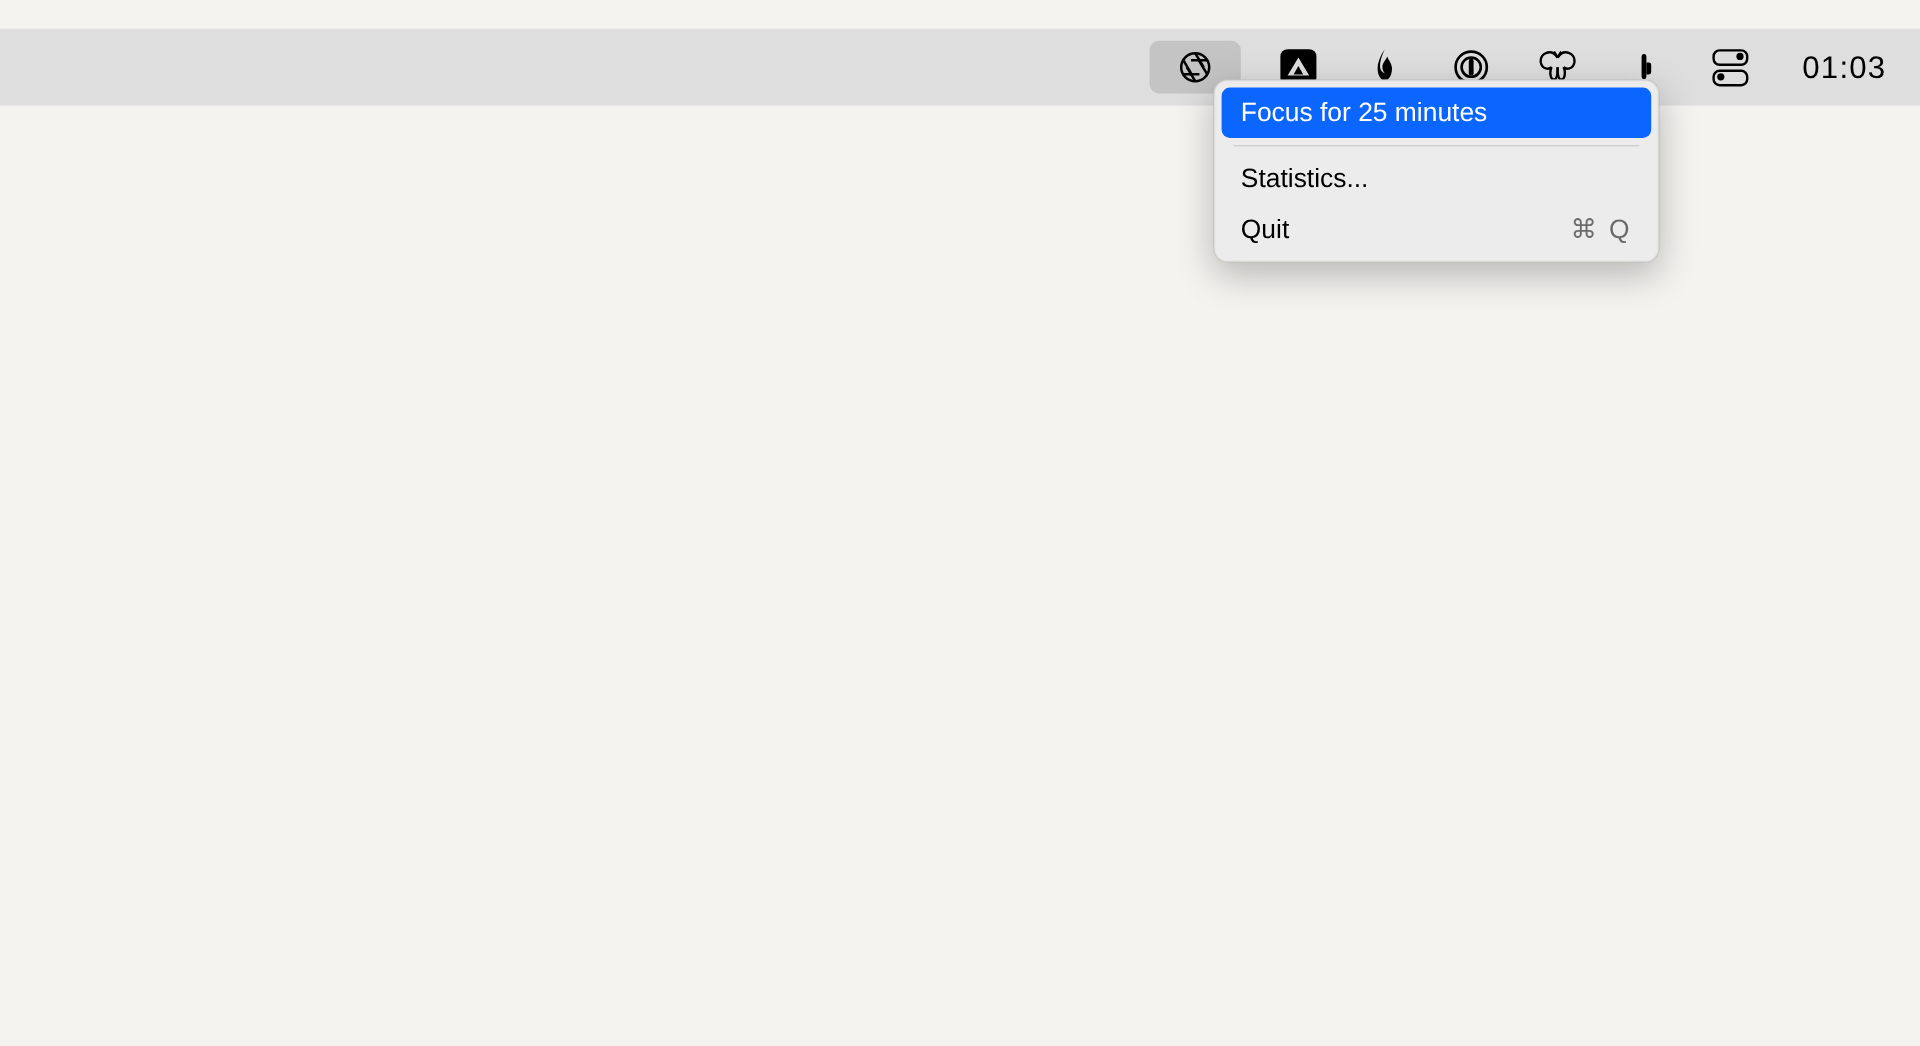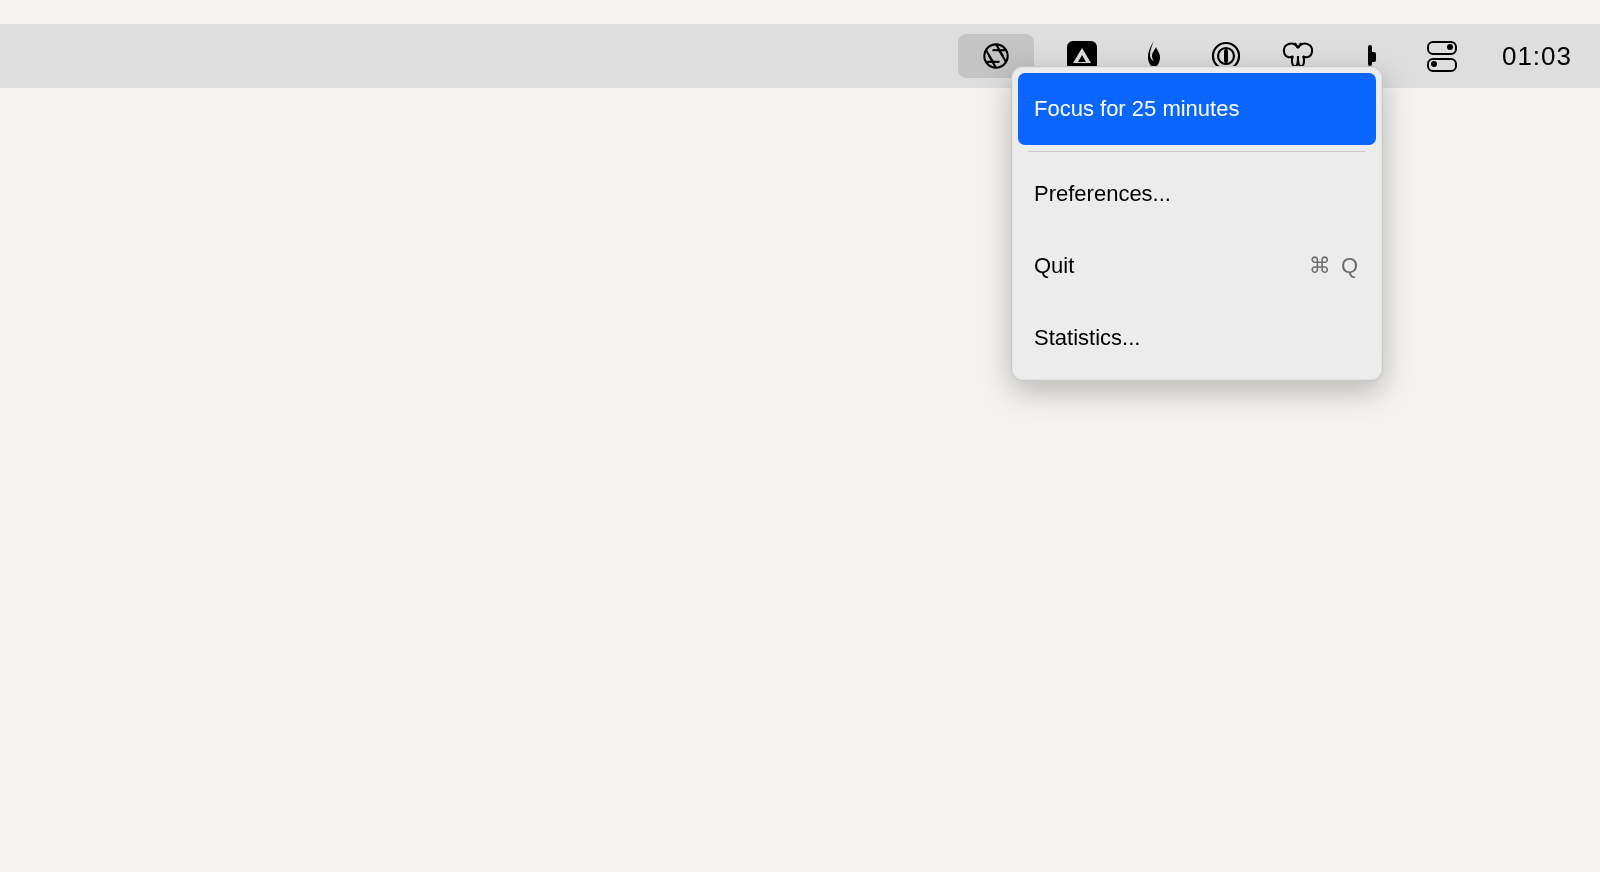--- a/index.html
+++ b/index.html
@@ -63,21 +63,21 @@
     box-shadow: 0 10px 30px rgba(0,0,0,0.25), 0 0 0 1px rgba(0,0,0,0.03) inset;
     padding: 6px;
     box-sizing: border-box;
   }
 
   .menu-item {
     height: 40px;
     display: flex;
     align-items: center;
     justify-content: space-between;
-    padding: 16px 16px;
+    padding: 1px 16px;
     border-radius: 7px;
     font-size: 22px;
     color: #000;
   }
   .menu-item.highlight {
     background: #0a66ff;
     color: #fff;
   }
   .menu-item .shortcut {
     color: rgba(0,0,0,0.55);
@@ -246,22 +246,19 @@
 </div>
 
 <div class="dropdown">
   <div class="menu-item highlight">
     <span>Focus for 25 minutes</span>
   </div>
 
   <div class="menu-sep"></div>
 
   <div class="menu-item">
-    <span>Preferences...</span>
+    <span>Statistics...</span>
   </div>
   <div class="menu-item">
     <span>Quit</span>
     <span class="shortcut">⌘ Q</span>
   </div>
-  <div class="menu-item">
-    <span>Statistics...</span>
-  </div>
 </div>
 
 </body></html>

